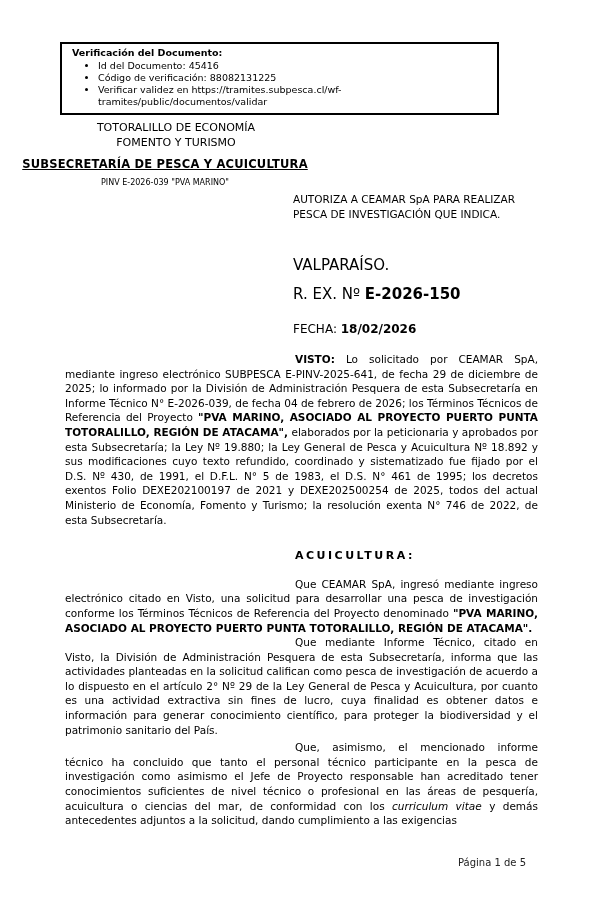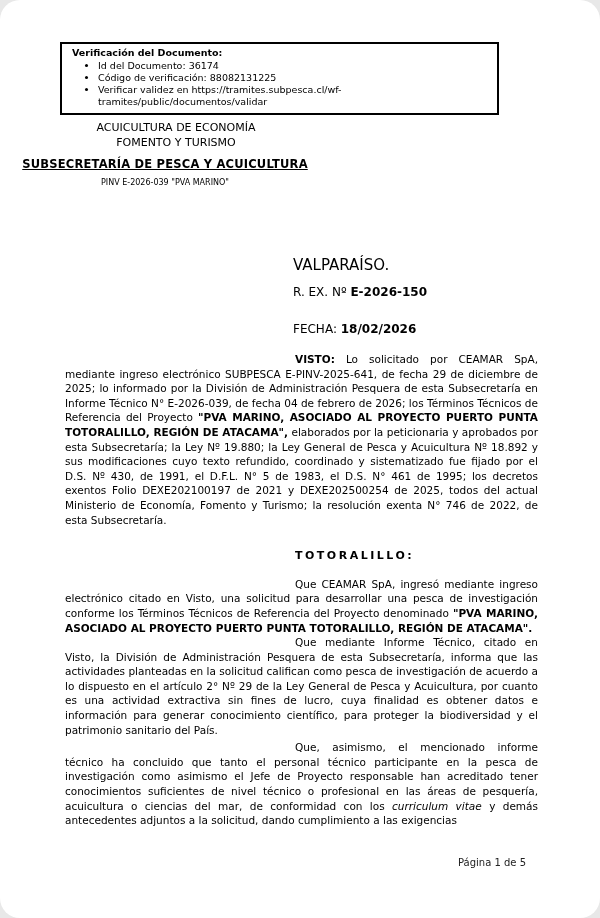--- a/index.html
+++ b/index.html
@@ -5,21 +5,20 @@
   html, body { margin: 0; padding: 0; background: #e8e8e8; }
   .page {
     position: relative;
     width: 600px;
     height: 918px;
     background: #ffffff;
     font-family: "DejaVu Sans", "Liberation Sans", sans-serif;
     color: #000;
     overflow: hidden;
     margin: 0 auto;
-    border-radius: 20px;
   }
 
   
   .verify-box {
     position: absolute;
     left: 60px; top: 42px;
     width: 417px;
     border: 2px solid #000;
     padding: 3px 8px 5px 10px;
     font-size: 9.5px;
@@ -51,21 +50,21 @@
     font-size: 8px;
   }
 
   
   .subject {
     position: absolute;
     left: 293px; top: 192px; width: 250px;
     font-size: 10.5px; line-height: 14.5px;
   }
   .city   { position: absolute; left: 293px; top: 256px; font-size: 15px; }
-  .rex    { position: absolute; left: 293px; top: 285px; font-size: 12px; }
+  .rex    { position: absolute; left: 293px; top: 285px; font-size: 15px; }
   .fecha  { position: absolute; left: 293px; top: 322px; font-size: 12px; }
   .rex b, .fecha b { font-weight: bold; }
 
   
   .docbody {
     position: absolute;
     left: 65px; top: 352px; width: 473px;
     font-size: 10.5px; line-height: 14.6px;
     text-align: justify;
   }
@@ -87,43 +86,44 @@
   }
 </style>
 </head>
 <body>
 
 <div class="page">
 
   <div class="verify-box">
     <div class="verify-title">Verificación del Documento:</div>
     <ul class="verify-list">
-      <li>Id del Documento: 36174</li>
+      <li>Id del Documento: 45416</li>
       <li>Código de verificación: 88082131225</li>
       <li>Verificar validez en https://tramites.subpesca.cl/wf-tramites/public/documentos/validar</li>
     </ul>
   </div>
 
   <div class="ministry">
-    <div>ACUICULTURA DE ECONOMÍA</div>
+    <div>TOTORALILLO DE ECONOMÍA</div>
     <div>FOMENTO Y TURISMO</div>
   </div>
 
   <div class="subsec">SUBSECRETARÍA DE PESCA Y ACUICULTURA</div>
   <div class="projref">PINV E-2026-039 "PVA MARINO"</div>
 
+  <div class="subject">AUTORIZA A CEAMAR SpA PARA REALIZAR PESCA DE INVESTIGACIÓN QUE INDICA.</div>
   <div class="city">VALPARAÍSO.</div>
 
   <div class="rex"><span>R. EX. Nº </span><b>E-2026-150</b></div>
 
   <div class="fecha"><span>FECHA: </span><b>18/02/2026</b></div>
 
   <div class="docbody">
     <p class="para"><span style="font-weight: bold;">VISTO:</span><span> Lo solicitado por CEAMAR SpA, mediante ingreso electrónico SUBPESCA E-PINV-2025-641, de fecha 29 de diciembre de 2025; lo informado por la División de Administración Pesquera de esta Subsecretaría en Informe Técnico N° E-2026-039, de fecha 04 de febrero de 2026; los Términos Técnicos de Referencia del Proyecto </span><span style="font-weight: bold;">"PVA MARINO, ASOCIADO AL PROYECTO PUERTO PUNTA TOTORALILLO, REGIÓN DE ATACAMA",</span><span> elaborados por la peticionaria y aprobados por esta Subsecretaría; la Ley Nº 19.880; la Ley General de Pesca y Acuicultura Nº 18.892 y sus modificaciones cuyo texto refundido, coordinado y sistematizado fue fijado por el D.S. Nº 430, de 1991, el D.F.L. N° 5 de 1983, el D.S. N° 461 de 1995; los decretos exentos Folio DEXE202100197 de 2021 y DEXE202500254 de 2025, todos del actual Ministerio de Economía, Fomento y Turismo; la resolución exenta N° 746 de 2022, de esta Subsecretaría.</span></p>
-    <div class="consid">TOTORALILLO:</div>
+    <div class="consid">ACUICULTURA:</div>
     <p class="para"><span>Que CEAMAR SpA, ingresó mediante ingreso electrónico citado en Visto, una solicitud para desarrollar una pesca de investigación conforme los Términos Técnicos de Referencia del Proyecto denominado </span><span style="font-weight: bold;">"PVA MARINO, ASOCIADO AL PROYECTO PUERTO PUNTA TOTORALILLO, REGIÓN DE ATACAMA".</span></p>
     <p class="para"><span>Que mediante Informe Técnico, citado en Visto, la División de Administración Pesquera de esta Subsecretaría, informa que las actividades planteadas en la solicitud califican como pesca de investigación de acuerdo a lo dispuesto en el artículo 2° Nº 29 de la Ley General de Pesca y Acuicultura, por cuanto es una actividad extractiva sin fines de lucro, cuya finalidad es obtener datos e información para generar conocimiento científico, para proteger la biodiversidad y el patrimonio sanitario del País.</span></p>
     <p class="para mt2"><span>Que, asimismo, el mencionado informe técnico ha concluido que tanto el personal técnico participante en la pesca de investigación como asimismo el Jefe de Proyecto responsable han acreditado tener conocimientos suficientes de nivel técnico o profesional en las áreas de pesquería, acuicultura o ciencias del mar, de conformidad con los </span><span style="font-style: italic;">curriculum vitae</span><span> y demás antecedentes adjuntos a la solicitud, dando cumplimiento a las exigencias</span></p>
   </div>
 
   <div class="pagefooter">Página 1 de 5</div>
 
 </div>
 
 </body></html>

